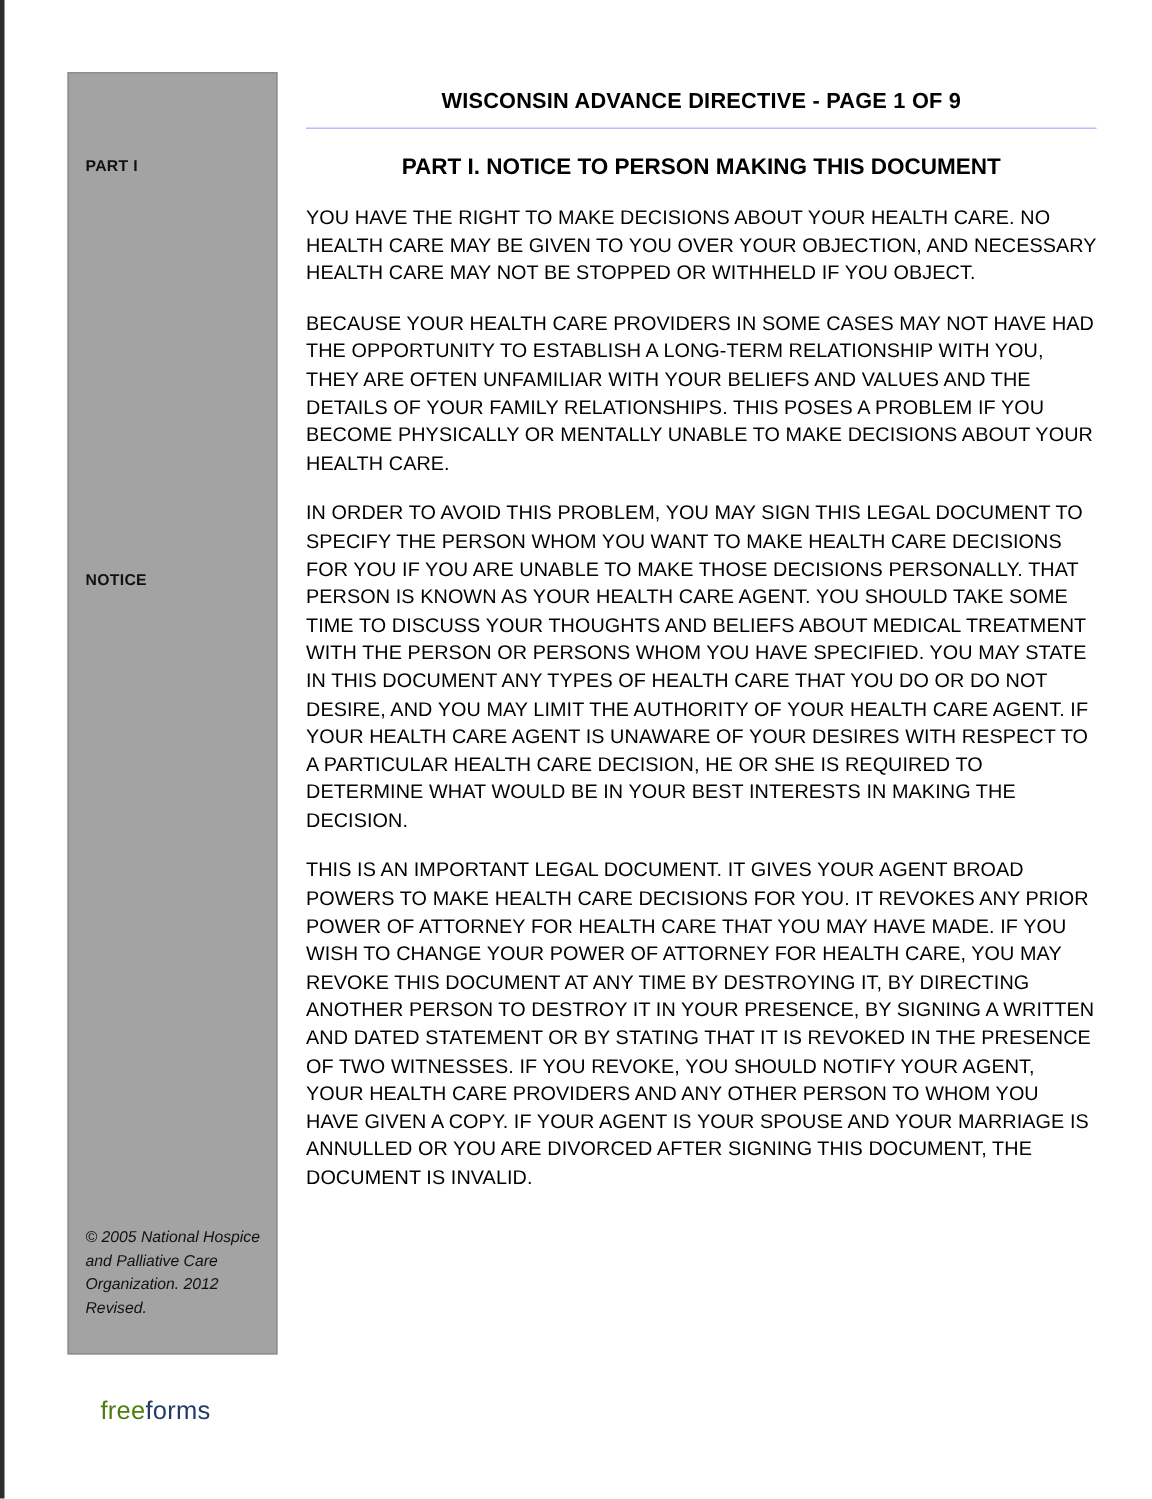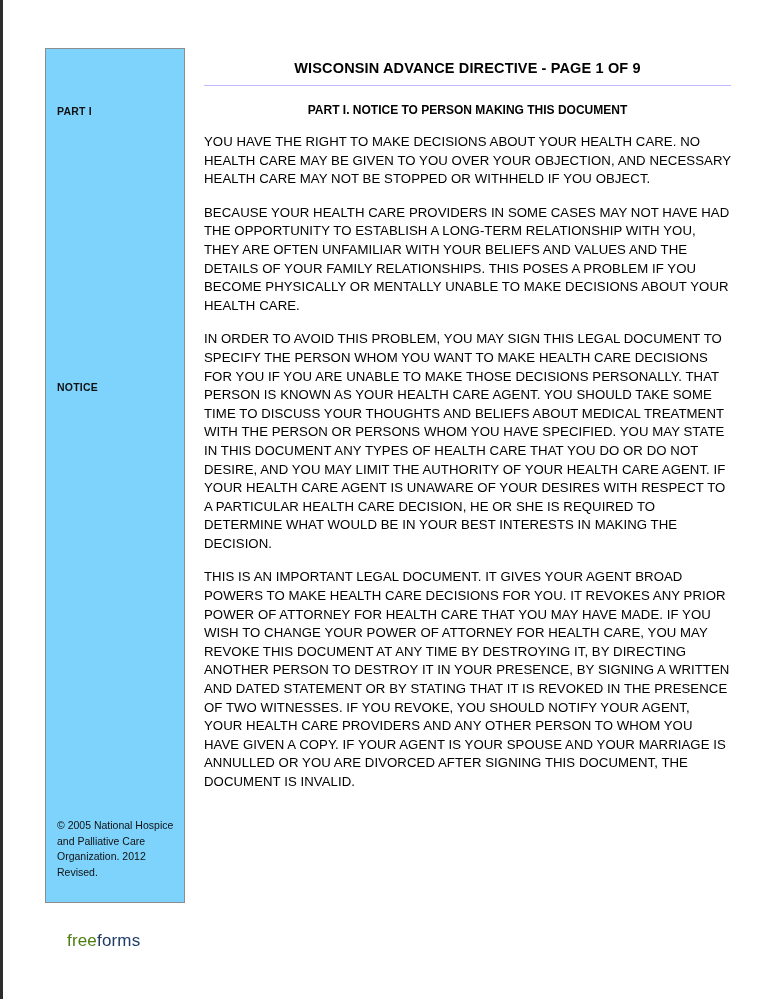--- a/index.html
+++ b/index.html
@@ -31,21 +31,21 @@
     top: 48px;
     width: 686px;
   }
   .layout {
     display: flex;
     align-items: flex-start;
   }
   .sidebar {
     width: 140px;
     min-height: 855px;
-    background: #7dd3fc;
+    background: #a3a3a3;
     border: 1px solid #8d8d8d;
     box-sizing: border-box;
     position: relative;
     flex: 0 0 140px;
     padding-left: 35px;
   }
   .side-label {
     position: absolute;
     left: 11px;
     font-size: 10.5px;
@@ -56,39 +56,40 @@
   .side-label.part { top: 56px; }
   .side-label.notice { top: 332px; text-align: center; }
   .side-copyright {
     position: absolute;
     left: 11px;
     bottom: 22px;
     width: 118px;
     font-size: 10.5px;
     line-height: 15.5px;
     color: #111;
+    font-style: italic;
   }
   .content {
     flex: 1 1 auto;
     padding-left: 19px;
     box-sizing: border-box;
   }
   .doc-title {
     text-align: center;
     font-size: 14.5px;
     font-weight: bold;
     letter-spacing: 0.01em;
     padding-top: 12px;
     padding-bottom: 9px;
     border-bottom: 1px solid #c4b5fd;
     margin-bottom: 0;
   }
   .section-title {
     text-align: center;
-    font-size: 12px;
+    font-size: 15px;
     font-weight: bold;
     margin-top: 17px;
     margin-bottom: 16px;
   }
   .para {
     font-size: 13.2px;
     line-height: 18.6px;
     margin: 7px 0 15px 0;
     text-align: left;
     letter-spacing: 0.005em;

